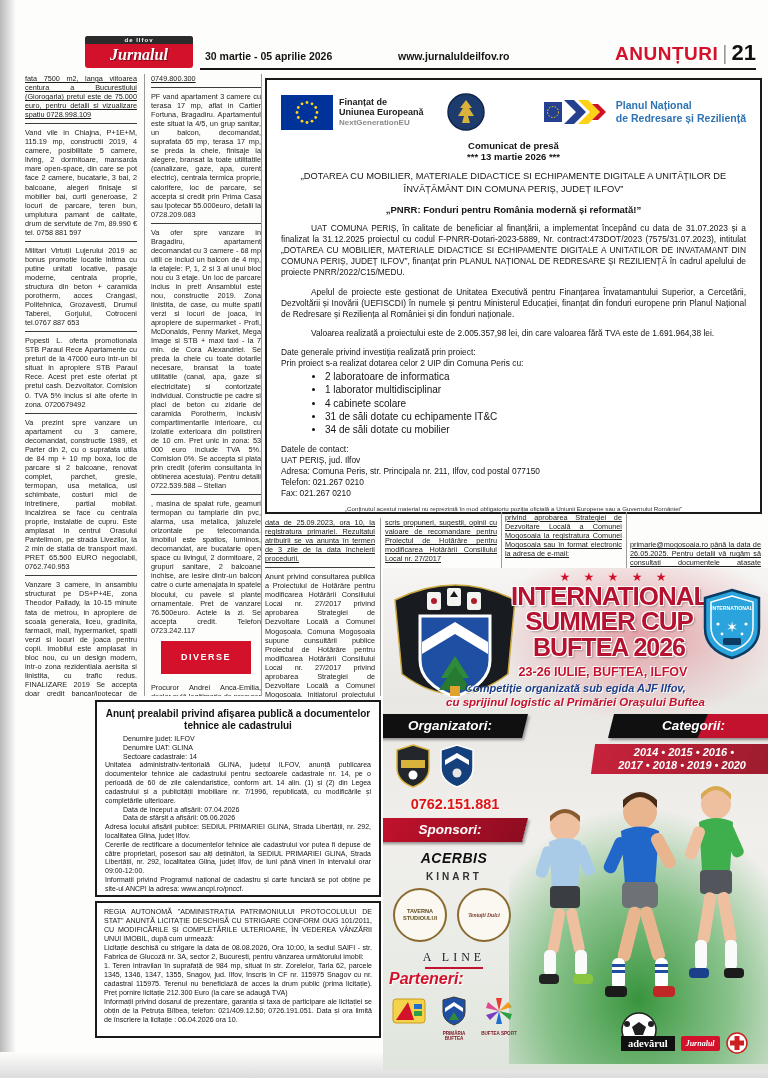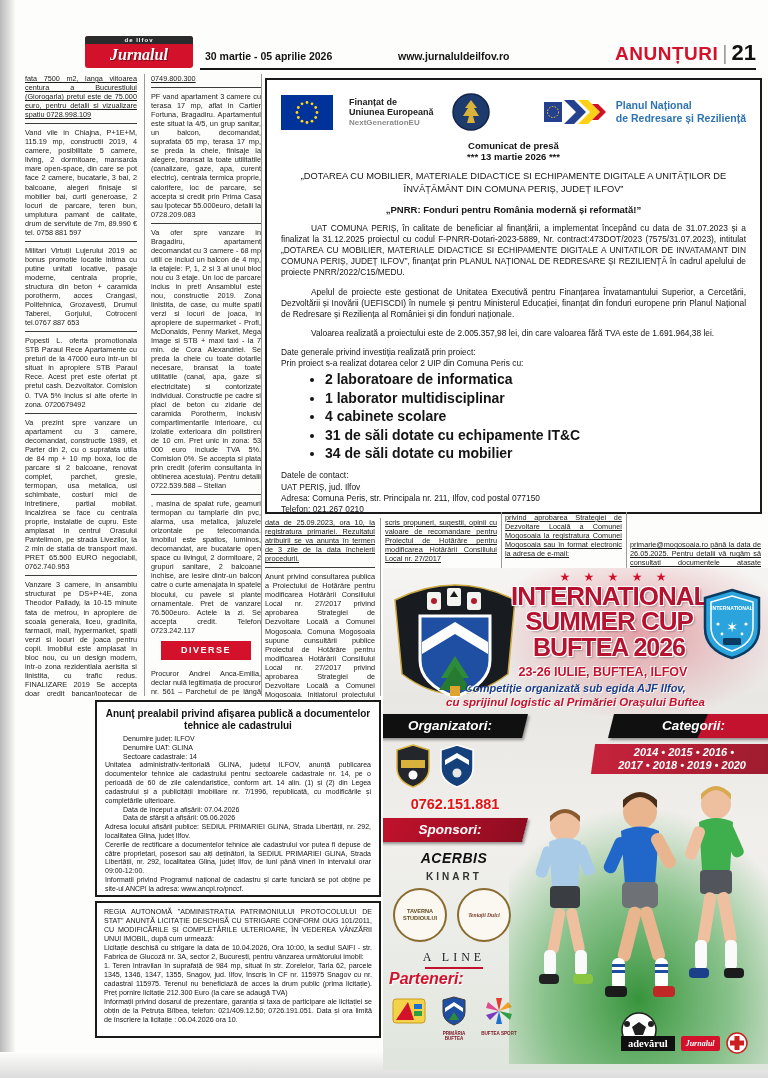--- a/index.html
+++ b/index.html
@@ -33,37 +33,37 @@
   #col6 { left:630px; top:540px; width:131px; height:58px; }
   .ad { padding-top:4px; }
   .ad + .ad { border-top:1px solid #3c3c3c; margin-top:4px; }
   .ad:first-child { padding-top:0;text-decoration:underline; }
   .vrule { width:1px; background:#9b9b9b; }
   #vr1 { left:144px; top:74px; height:622px; }
   #vr2 { left:261px; top:74px; height:622px; }
   #vr3 { left:380px; top:518px; height:178px; }
   #vr4 { left:501px; top:512px; height:56px; }
   #vr5 { left:626px; top:512px; height:56px; }
-  .section-flag { background:#d3112b; color:#fff; font-weight:bold; text-align:center; font-size:9px; letter-spacing:1.5px; padding:4px 0; margin:6px 10px 5px 10px; }
+  .section-flag { background:#d3112b; color:#fff; font-weight:bold; text-align:center; font-size:9px; letter-spacing:1.5px; padding:11px 0; margin:6px 10px 5px 10px; }
 
   
   .press { left:265px; top:78px; width:497px; height:436px; border:2px solid #1a1a1a; background:#fff; padding:8px 14px 4px 14px; overflow:hidden; }
   .press-logos { display:flex; justify-content:space-between; align-items:center; height:48px; margin-bottom:4px; }
-  .eu-block { display:flex; gap:16px; align-items:center; }
+  .eu-block { display:flex; gap:6px; align-items:center; }
   .eu-text b { display:block; font-size:9px; line-height:1.15; color:#222; }
   .eu-text span { display:block; font-size:8px; color:#8a8a8a; margin-top:1px;font-weight:bold; }
   .pnrr-block { display:flex; gap:6px; align-items:center;margin-left:36px; }
   .pnrr-text { font-size:10.5px; font-weight:bold; color:#2e74b5; line-height:1.2; }
   .press-kicker, .press-dateline { text-align:center; font-weight:bold; font-size:9.5px; }
   .press-title { text-align:center; font-size:9.3px; margin-top:8px; line-height:1.35; }
   .press-subtitle { text-align:center; font-size:9.5px; font-weight:bold; margin-top:9px; }
   .press-par { font-size:8.4px; line-height:1.32; text-align:justify; text-indent:30px; margin-top:8px; }
   .press-invest { font-size:8.4px; line-height:1.32; margin-top:8px; }
   .press-bullets { margin:1px 0 0 44px; }
-  .press-bullets li { font-size:14px; line-height:1.32; list-style:disc outside;font-weight:bold; }
+  .press-bullets li { font-size:10px; line-height:1.32; list-style:disc outside; }
   .press-contact { font-size:8.4px; line-height:1.32; margin-top:8px; }
   .press-disclaimer { text-align:center; font-size:6.2px; color:#2f2f2f; margin-top:5px; }
 
   
   .notice { position:absolute; left:95px; width:286px; border:2px solid #1a1a1a; background:#fff; overflow:hidden; }
   #box-cadastru { top:700px; height:197px; padding:6px 8px; }
   #box-cadastru .n-title { text-align:center; font-weight:bold; font-size:10px; line-height:1.15; margin-bottom:4px; }
   #box-cadastru .n-line { font-size:7px; line-height:1.26; text-align:justify; }
   #box-cadastru .n-line.ind { padding-left:18px; text-align:left; }
   #box-regia { top:901px; height:137px; padding:5px 7px; }
@@ -250,21 +250,21 @@
   <div class="n-line">Unitatea administrativ-teritorială GLINA, județul ILFOV, anunță publicarea documentelor tehnice ale cadastrului pentru sectoarele cadastrale nr. 14, pe o perioadă de 60 de zile calendaristice, conform art. 14 alin. (1) și (2) din Legea cadastrului și a publicității imobiliare nr. 7/1996, republicată, cu modificările și completările ulterioare.</div>
   <div class="n-line ind">Data de început a afișării: 07.04.2026</div>
   <div class="n-line ind">Data de sfârșit a afișării: 05.06.2026</div>
   <div class="n-line">Adresa locului afișării publice: SEDIUL PRIMARIEI GLINA, Strada Libertății, nr. 292, localitatea Glina, județ Ilfov.</div>
   <div class="n-line">Cererile de rectificare a documentelor tehnice ale cadastrului vor putea fi depuse de către proprietari, posesori sau alți deținători, la SEDIUL PRIMARIEI GLINA, Strada Libertății, nr. 292, localitatea Glina, județ Ilfov, de luni până vineri în intervalul orar 09:00-12:00.</div>
   <div class="n-line">Informații privind Programul național de cadastru și carte funciară se pot obține pe site-ul ANCPI la adresa: www.ancpi.ro/pnccf.</div>
 </div>
 
 <div class="notice" id="box-regia">
   <div class="n-par">REGIA AUTONOMĂ "ADMINISTRAȚIA PATRIMONIULUI PROTOCOLULUI DE STAT" ANUNȚĂ LICITAȚIE DESCHISĂ CU STRIGARE CONFORM OUG 101/2011, CU MODIFICĂRILE ȘI COMPLETĂRILE ULTERIOARE, ÎN VEDEREA VÂNZĂRII UNUI IMOBIL, după cum urmează:</div>
-  <div class="n-par">Licitație deschisă cu strigare la data de 10.04.2026, Ora 10:00, la sediul SAIFI - str. Fabrica de Glucoză nr. 3A, sector 2, București, pentru vânzarea următorului imobil:</div>
+  <div class="n-par">Licitație deschisă cu strigare la data de 08.08.2026, Ora 10:00, la sediul SAIFI - str. Fabrica de Glucoză nr. 3A, sector 2, București, pentru vânzarea următorului imobil:</div>
   <div class="n-par">1. Teren intravilan în suprafață de 984 mp, situat în str. Zorelelor, Tarla 62, parcele 1345, 1346, 1347, 1355, Snagov, jud. Ilfov, înscris în CF nr. 115975 Snagov cu nr. cadastral 115975. Terenul nu beneficiază de acces la drum public (prima licitație). Preț pornire licitație 212.300 Euro (la care se adaugă TVA)</div>
   <div class="n-par">Informații privind dosarul de prezentare, garanția și taxa de participare ale licitației se obțin de la Petruța Bîlbea, telefon: 021/409.12.50; 0726.191.051. Data și ora limită de înscriere la licitație : 06.04.2026 ora 10.</div>
 </div>
 
 <div class="abs summer">
   <div class="abs ad-stars">★ ★ ★ ★ ★</div>
 
   <svg class="abs ad-crest" width="132" height="142" viewBox="0 0 132 142">
     <path d="M6,22 Q66,-8 126,22 L119,96 Q66,136 13,96 Z" fill="#181b20" stroke="#caa83f" stroke-width="1.5"></path>
     <g fill="#f3f3f0">

